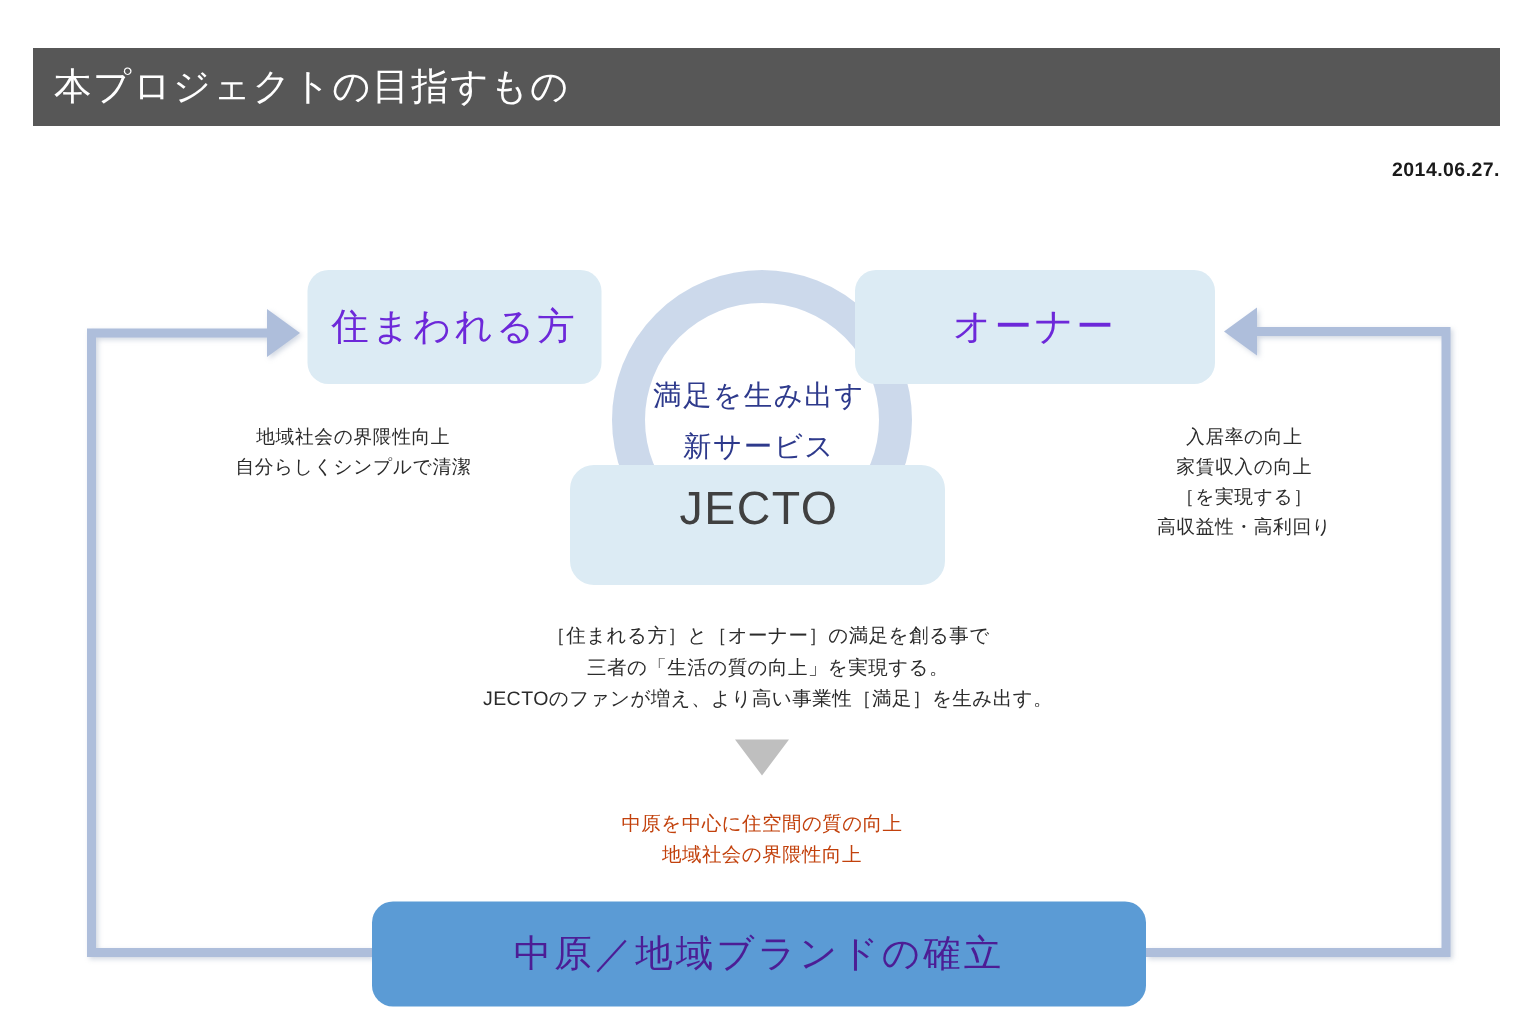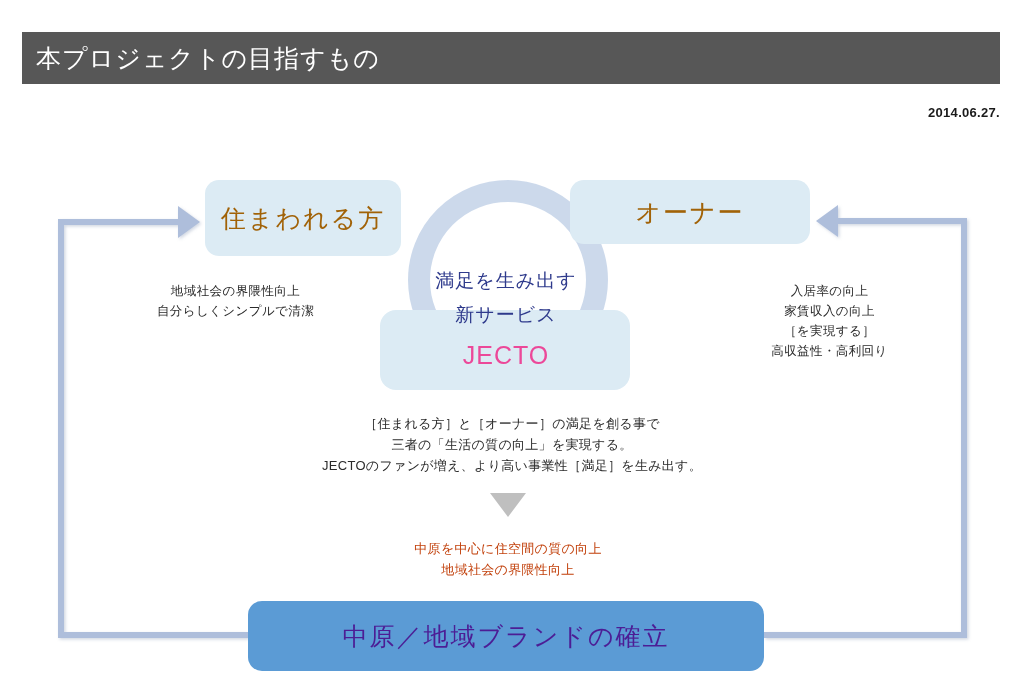--- a/index.html
+++ b/index.html
@@ -84,55 +84,55 @@
   .box-resident {
     left: 205px;
     top: 180px;
     width: 196px;
     height: 76px;
   }
   .box-owner {
     left: 570px;
     top: 180px;
     width: 240px;
-    height: 64px;
+    height: 76px;
   }
   .box-center {
     left: 380px;
     top: 310px;
     width: 250px;
     height: 80px;
     border-radius: 16px;
   }
   .box-label {
     font-size: 25px;
-    color: #a16207;
+    color: #6d28d9;
     letter-spacing: 2px;
     line-height: 1;
   }
 
   
   .center-text {
     position: absolute;
     left: 378px;
-    top: 264px;
+    top: 248px;
     width: 256px;
     text-align: center;
     z-index: 5;
   }
   .center-line-1,
   .center-line-2 {
     color: #2e3a8c;
     font-size: 19px;
     letter-spacing: 1px;
     line-height: 34px;
   }
   .center-line-3 {
-    color: #ec4899;
-    font-size: 25px;
+    color: #404040;
+    font-size: 31px;
     letter-spacing: 1px;
     line-height: 46px;
     font-weight: 400;
   }
 
   
   .side-list {
     position: absolute;
     text-align: center;
     font-size: 12.5px;

